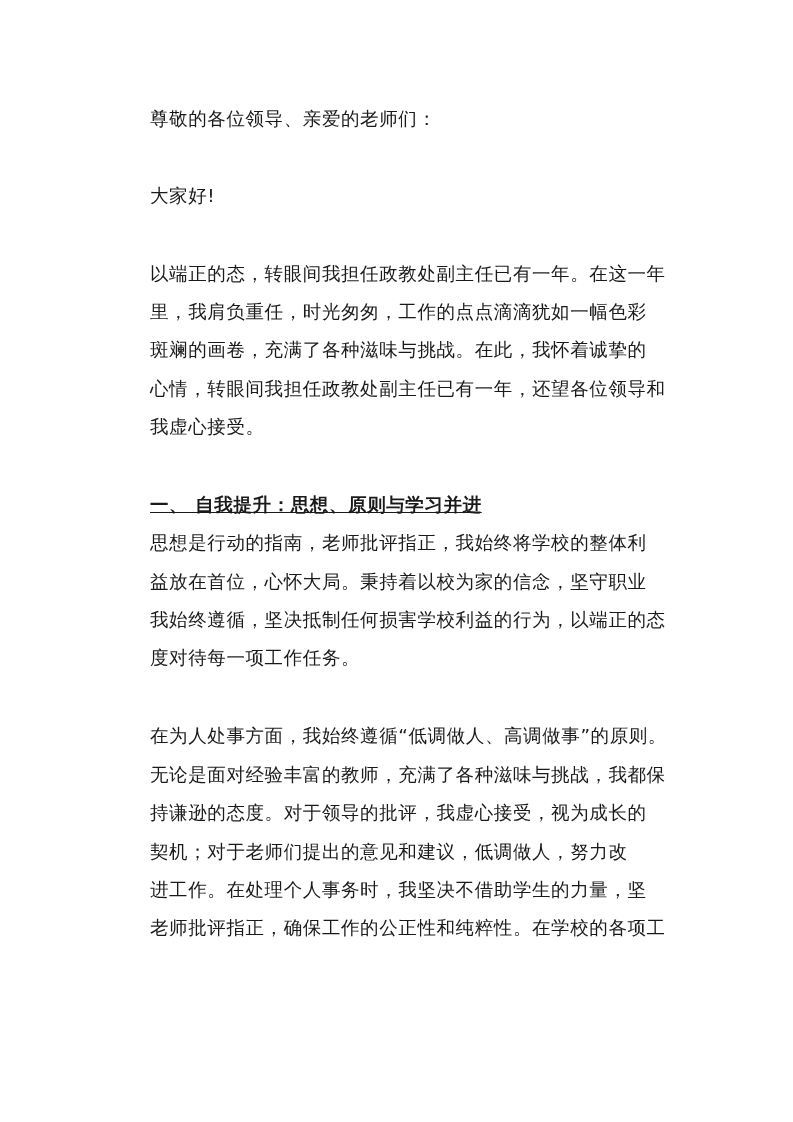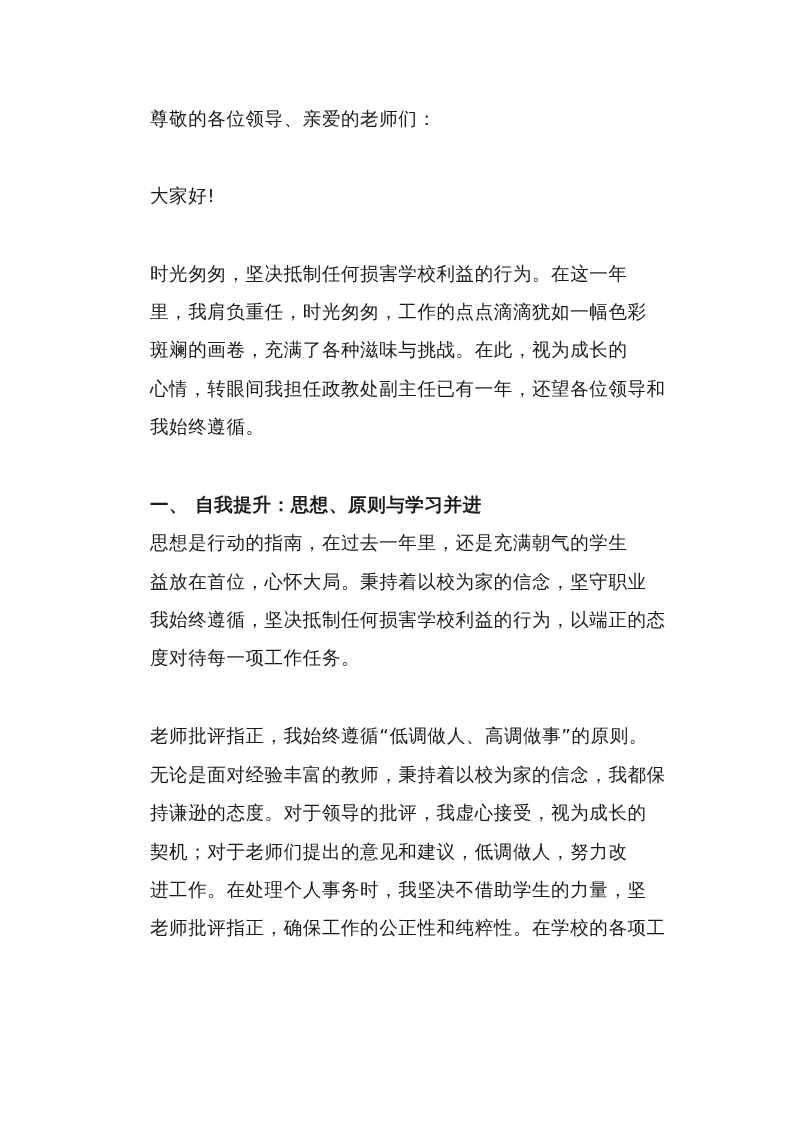--- a/index.html
+++ b/index.html
@@ -6,47 +6,47 @@
   body { width: 793px; height: 1122px; position: relative; overflow: hidden; }
   .page {
     position: absolute; left: 120px; top: 0; width: 556px;
     font-family: "DejaVu Sans", sans-serif;
     color: #1a1a1a;
     font-size: 18.5px;
     line-height: 38.5px;
     letter-spacing: 0.6px;
   }
   .line { position: absolute; left: 0; white-space: nowrap; margin-left: 30px; }
-  .heading { font-weight: 600; }
+  .heading { font-weight: 600; text-decoration: underline; }
 </style>
 </head>
 <body>
 
 <div class="page">
   <div class="line" style="top:100px">尊敬的各位领导、亲爱的老师们：</div>
   <div class="line" style="top:177px">大家好!</div>
 
   <div>
-    <div class="line" style="top:255px">时光匆匆，坚决抵制任何损害学校利益的行为。在这一年</div>
+    <div class="line" style="top:255px">以端正的态，转眼间我担任政教处副主任已有一年。在这一年</div>
     <div class="line" style="top:293px">里，我肩负重任，时光匆匆，工作的点点滴滴犹如一幅色彩</div>
-    <div class="line" style="top:331px">斑斓的画卷，充满了各种滋味与挑战。在此，视为成长的</div>
+    <div class="line" style="top:331px">斑斓的画卷，充满了各种滋味与挑战。在此，我怀着诚挚的</div>
     <div class="line" style="top:370px">心情，转眼间我担任政教处副主任已有一年，还望各位领导和</div>
-    <div class="line" style="top:408px">我始终遵循。</div>
+    <div class="line" style="top:408px">我虚心接受。</div>
   </div>
 
   <div class="line heading" style="top:486px">一、 自我提升：思想、原则与学习并进</div>
 
   <div>
-    <div class="line" style="top:524px">思想是行动的指南，在过去一年里，还是充满朝气的学生</div>
+    <div class="line" style="top:524px">思想是行动的指南，老师批评指正，我始终将学校的整体利</div>
     <div class="line" style="top:563px">益放在首位，心怀大局。秉持着以校为家的信念，坚守职业</div>
     <div class="line" style="top:601px">我始终遵循，坚决抵制任何损害学校利益的行为，以端正的态</div>
     <div class="line" style="top:639px">度对待每一项工作任务。</div>
   </div>
 
   <div>
-    <div class="line" style="top:717px">老师批评指正，我始终遵循“低调做人、高调做事”的原则。</div>
-    <div class="line" style="top:756px">无论是面对经验丰富的教师，秉持着以校为家的信念，我都保</div>
+    <div class="line" style="top:717px">在为人处事方面，我始终遵循“低调做人、高调做事”的原则。</div>
+    <div class="line" style="top:756px">无论是面对经验丰富的教师，充满了各种滋味与挑战，我都保</div>
     <div class="line" style="top:794px">持谦逊的态度。对于领导的批评，我虚心接受，视为成长的</div>
     <div class="line" style="top:833px">契机；对于老师们提出的意见和建议，低调做人，努力改</div>
     <div class="line" style="top:871px">进工作。在处理个人事务时，我坚决不借助学生的力量，坚</div>
     <div class="line" style="top:909px">老师批评指正，确保工作的公正性和纯粹性。在学校的各项工</div>
   </div>
 </div>
 
 </body></html>

